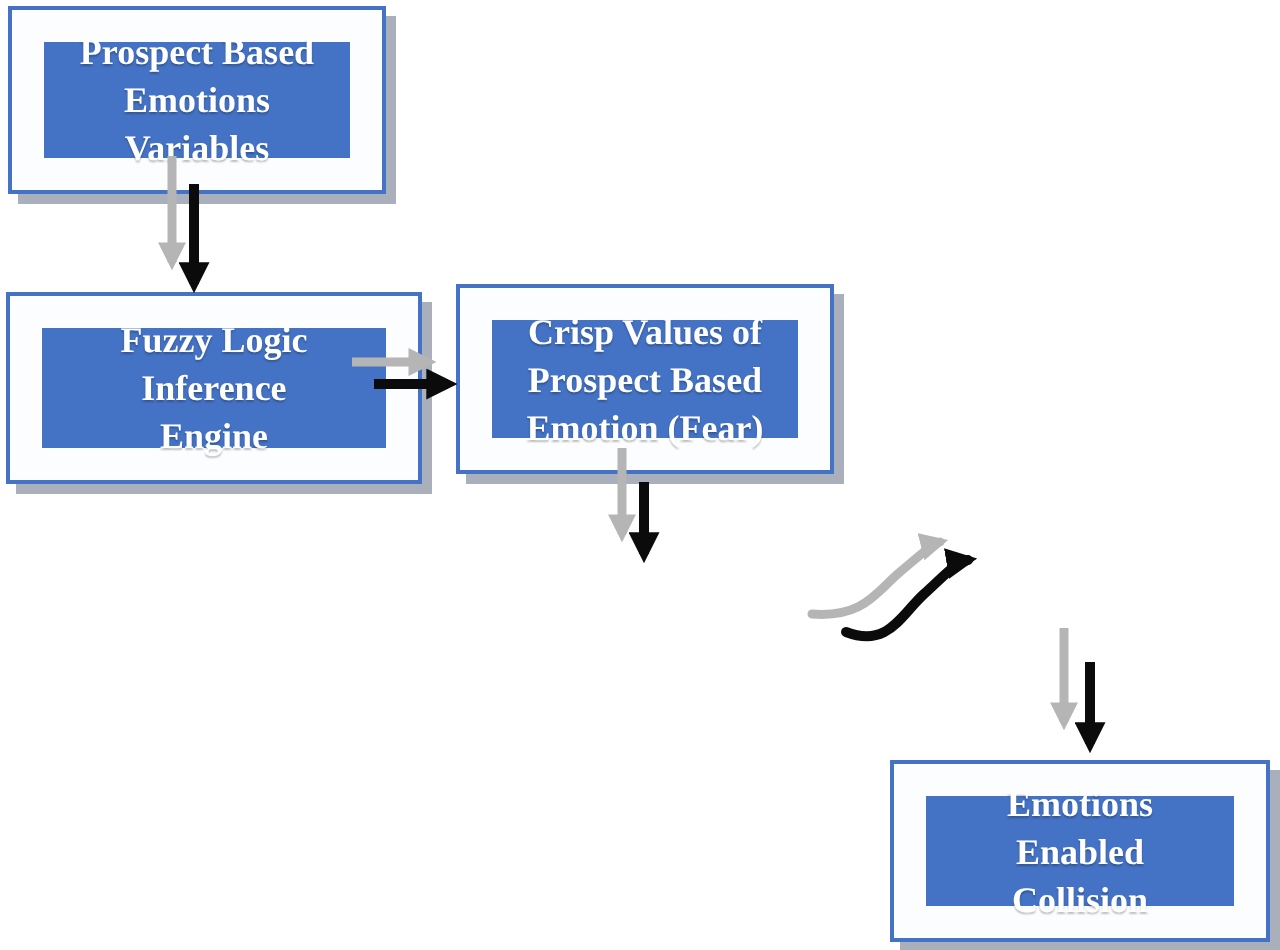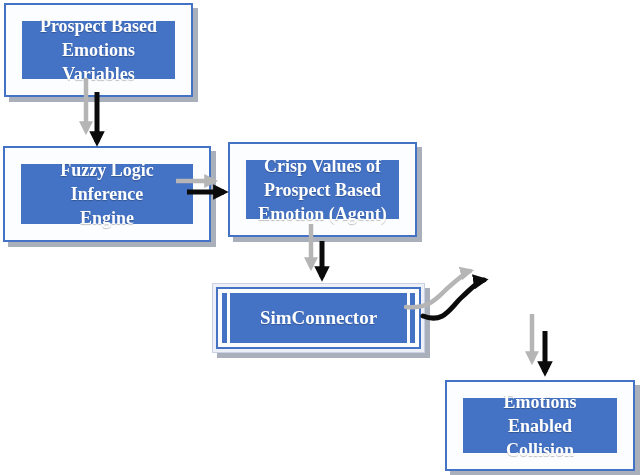--- a/index.html
+++ b/index.html
@@ -71,31 +71,24 @@
       <div class="node-label">Fuzzy Logic
 Inference
 Engine</div>
     </div>
   </div>
 
   <div class="node" style="left:228px;top:142px;width:189px;height:95px;">
     <div class="fill">
       <div class="node-label">Crisp Values of
 Prospect Based
-Emotion (Agent)</div>
+Emotion (Fear)</div>
     </div>
   </div>
 
-  <div class="frame-outer" style="left:212px;top:283px;width:213px;height:70px;">
-    <div class="frame-mid">
-      <div class="frame-fill">
-        <div class="node-label sim-label">SimConnector</div>
-      </div>
-    </div>
-  </div>
 
 
   <div class="node" style="left:445px;top:380px;width:190px;height:91px;">
     <div class="fill">
       <div class="node-label">Emotions
 Enabled
 Collision</div>
     </div>
   </div>
 

